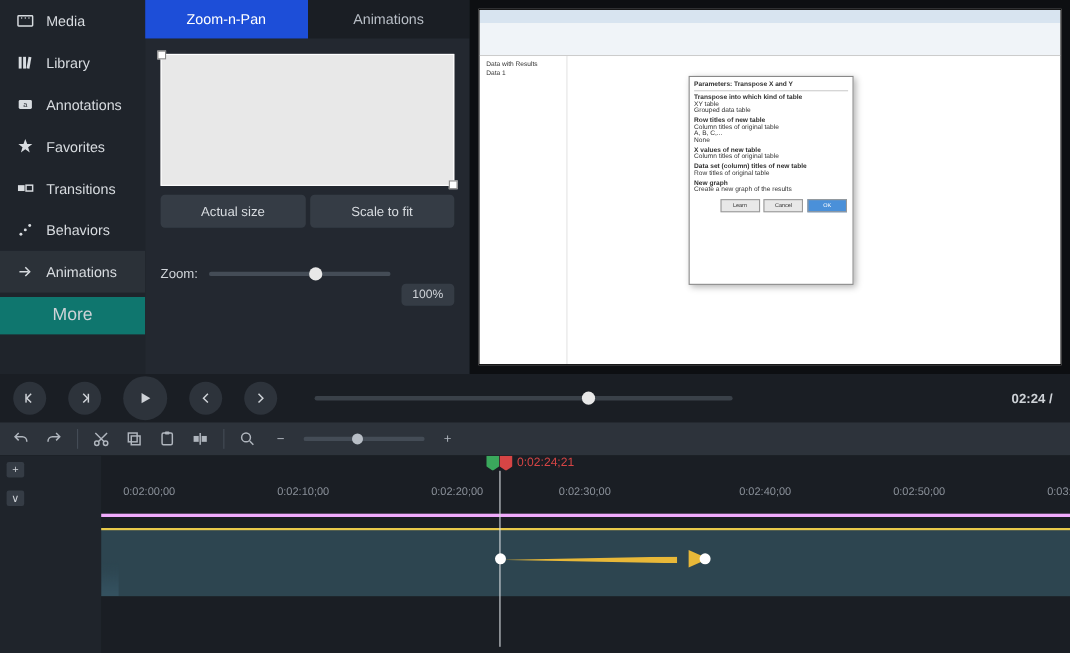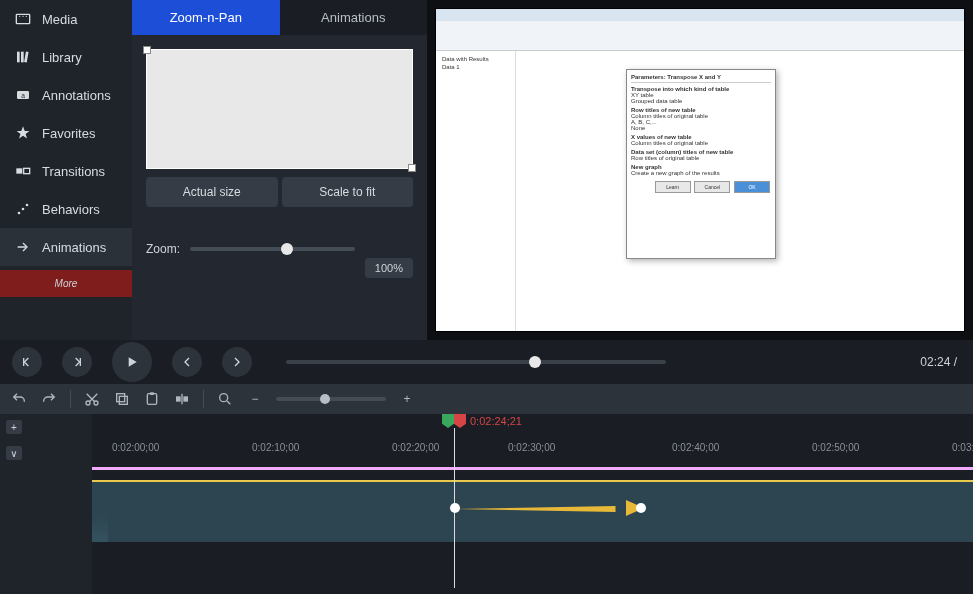--- a/index.html
+++ b/index.html
@@ -3,21 +3,21 @@
 <meta charset="utf-8">
 <style>
 * { margin:0; padding:0; box-sizing:border-box; font-family:-apple-system,Segoe UI,Arial,sans-serif; }
 body { background:#1a1e24; color:#cfd3d8; width:973px; height:594px; overflow:hidden; font-size:12px; }
 .app { display:flex; flex-direction:column; height:100%; }
 .top { display:flex; height:340px; }
 .sidebar { width:132px; background:#1f242b; display:flex; flex-direction:column; }
 .side-item { display:flex; align-items:center; gap:10px; padding:10px 14px; cursor:pointer; color:#d8dce0; font-size:13px; }
 .side-item.active { background:#2b3138; }
 .side-item .icn { width:18px; height:18px; display:flex; align-items:center; justify-content:center; }
-.more { text-align:center; padding:8px; font-size:10px; background:#7f1d1d; margin-top:4px; cursor:pointer;font-style:italic; }
+.more { text-align:center; padding:8px; font-size:16px; background:#0f766e; margin-top:4px; cursor:pointer; }
 .panel { width:295px; background:#232830; display:flex; flex-direction:column; }
 .tabs { display:flex; background:#1a1e24; }
 .tab { flex:1; text-align:center; padding:10px 0; font-size:13px; cursor:pointer; color:#b8bec6; }
 .tab.active { background:#1d4ed8; color:#fff; }
 .thumb-wrap { padding:14px 14px 8px; }
 .thumb { width:100%; height:120px; background:#e8e8e8; border:1px solid #fff; position:relative; }
 .thumb::before,.thumb::after{content:'';position:absolute;width:6px;height:6px;background:#fff;border:1px solid #888;}
 .thumb::before{top:-4px;left:-4px;}
 .thumb::after{bottom:-4px;right:-4px;}
 .btn-row { display:flex; gap:4px; padding:0 14px 12px; }
@@ -30,21 +30,21 @@
 .preview-inner { width:100%; height:100%; background:#f4f4f4; border:1px solid #000; position:relative; overflow:hidden; font-size:6px; color:#333; }
 .preview-inner .titlebar { height:12px; background:#d8e4f0; }
 .preview-inner .ribbon { height:30px; background:#f0f4f8; border-bottom:1px solid #ccc; }
 .preview-inner .body { display:flex; height:calc(100% - 42px); }
 .preview-inner .nav { width:80px; background:#fff; border-right:1px solid #ddd; padding:4px; }
 .preview-inner .nav div { padding:1px 2px; }
 .preview-inner .grid { flex:1; background:#fff; position:relative; }
 .preview-inner .dialog { position:absolute; left:190px; top:60px; width:150px; height:190px; background:#fff; border:1px solid #888; box-shadow:2px 2px 6px rgba(0,0,0,.3); padding:4px; }
 .preview-inner .dialog .dbtn { display:inline-block; width:36px; height:12px; background:#e8e8e8; border:1px solid #999; margin:1px; font-size:5px; text-align:center; line-height:10px; }
 .preview-inner .dialog .dbtn.ok { background:#4a90d9; color:#fff; }
-.transport { height:44px; display:flex; align-items:center; justify-content:center; gap:20px; background:#1a1e24; padding:0 12px; }
+.transport { height:44px; display:flex; align-items:center; justify-content:center; gap:20px; background:#1a1e24; padding:0 12px;font-weight:bold; }
 .tbtn { width:30px; height:30px; border-radius:50%; background:#2d333b; display:flex; align-items:center; justify-content:center; cursor:pointer; color:#cfd3d8; }
 .tbtn.play { width:40px; height:40px; }
 .scrub { flex:1; max-width:380px; height:4px; background:#3a4149; border-radius:2px; position:relative; margin:0 14px; }
 .scrub .knob { position:absolute; width:12px; height:12px; background:#e8e8e8; border-radius:50%; top:-4px; left:64%; }
 .time { font-size:12px; color:#cfd3d8; margin-left:auto; padding-right:4px; }
 .toolbar { height:30px; background:#2d333b; display:flex; align-items:center; gap:12px; padding:0 10px; }
 .tool { width:18px; height:18px; display:flex; align-items:center; justify-content:center; cursor:pointer; color:#b0b6be; }
 .vdiv { width:1px; height:18px; background:#444c56; }
 .zslide { width:110px; height:4px; background:#444c56; border-radius:2px; position:relative; }
 .zslide .knob { position:absolute; width:10px; height:10px; background:#b8bec6; border-radius:50%; top:-3px; left:40%; }

